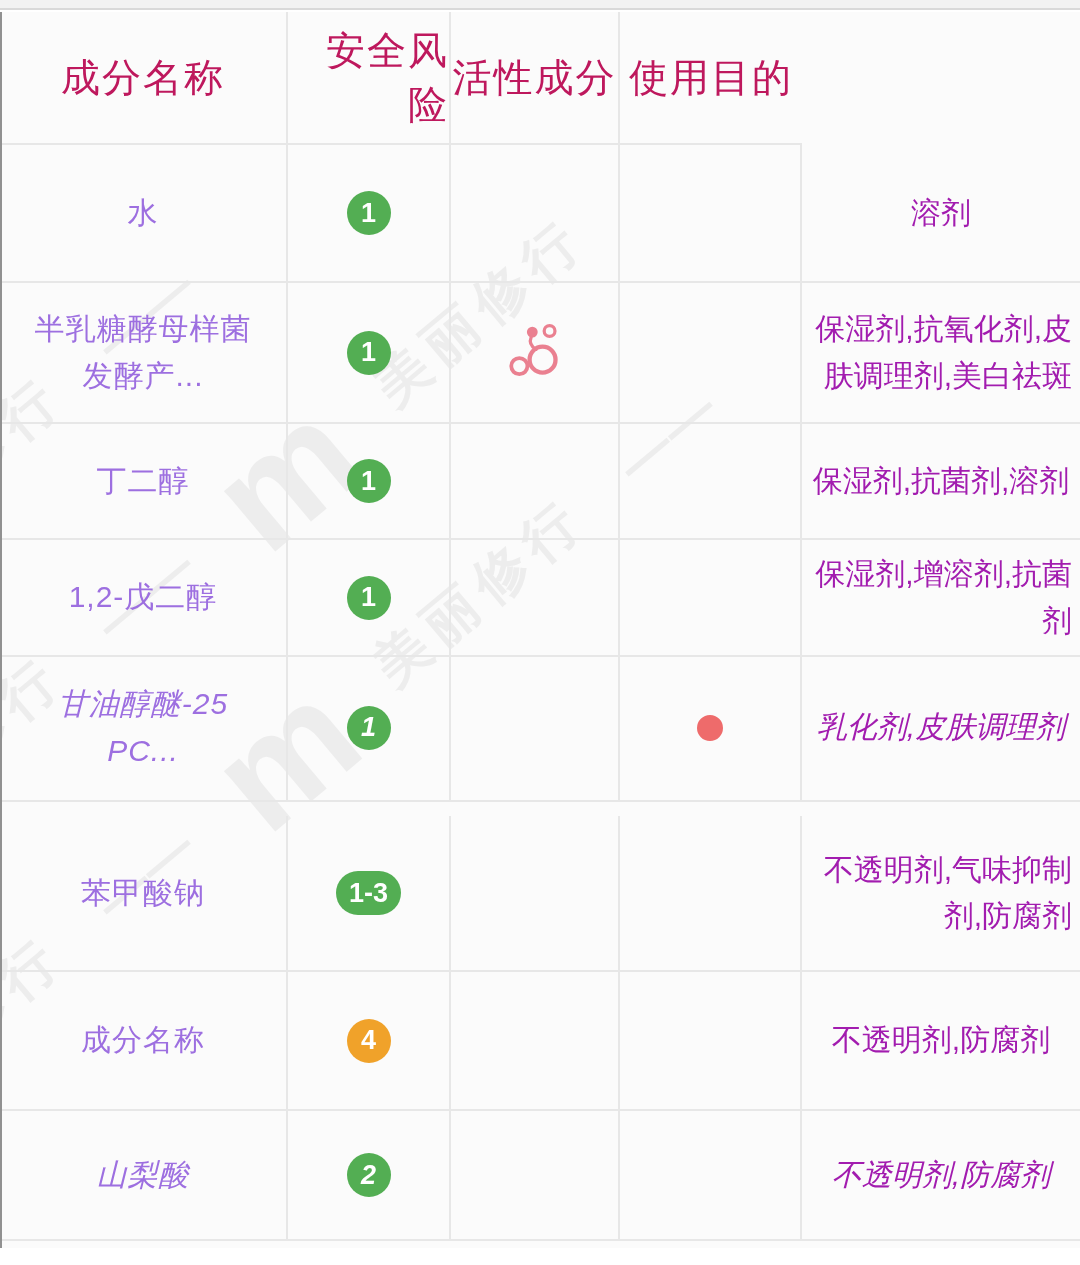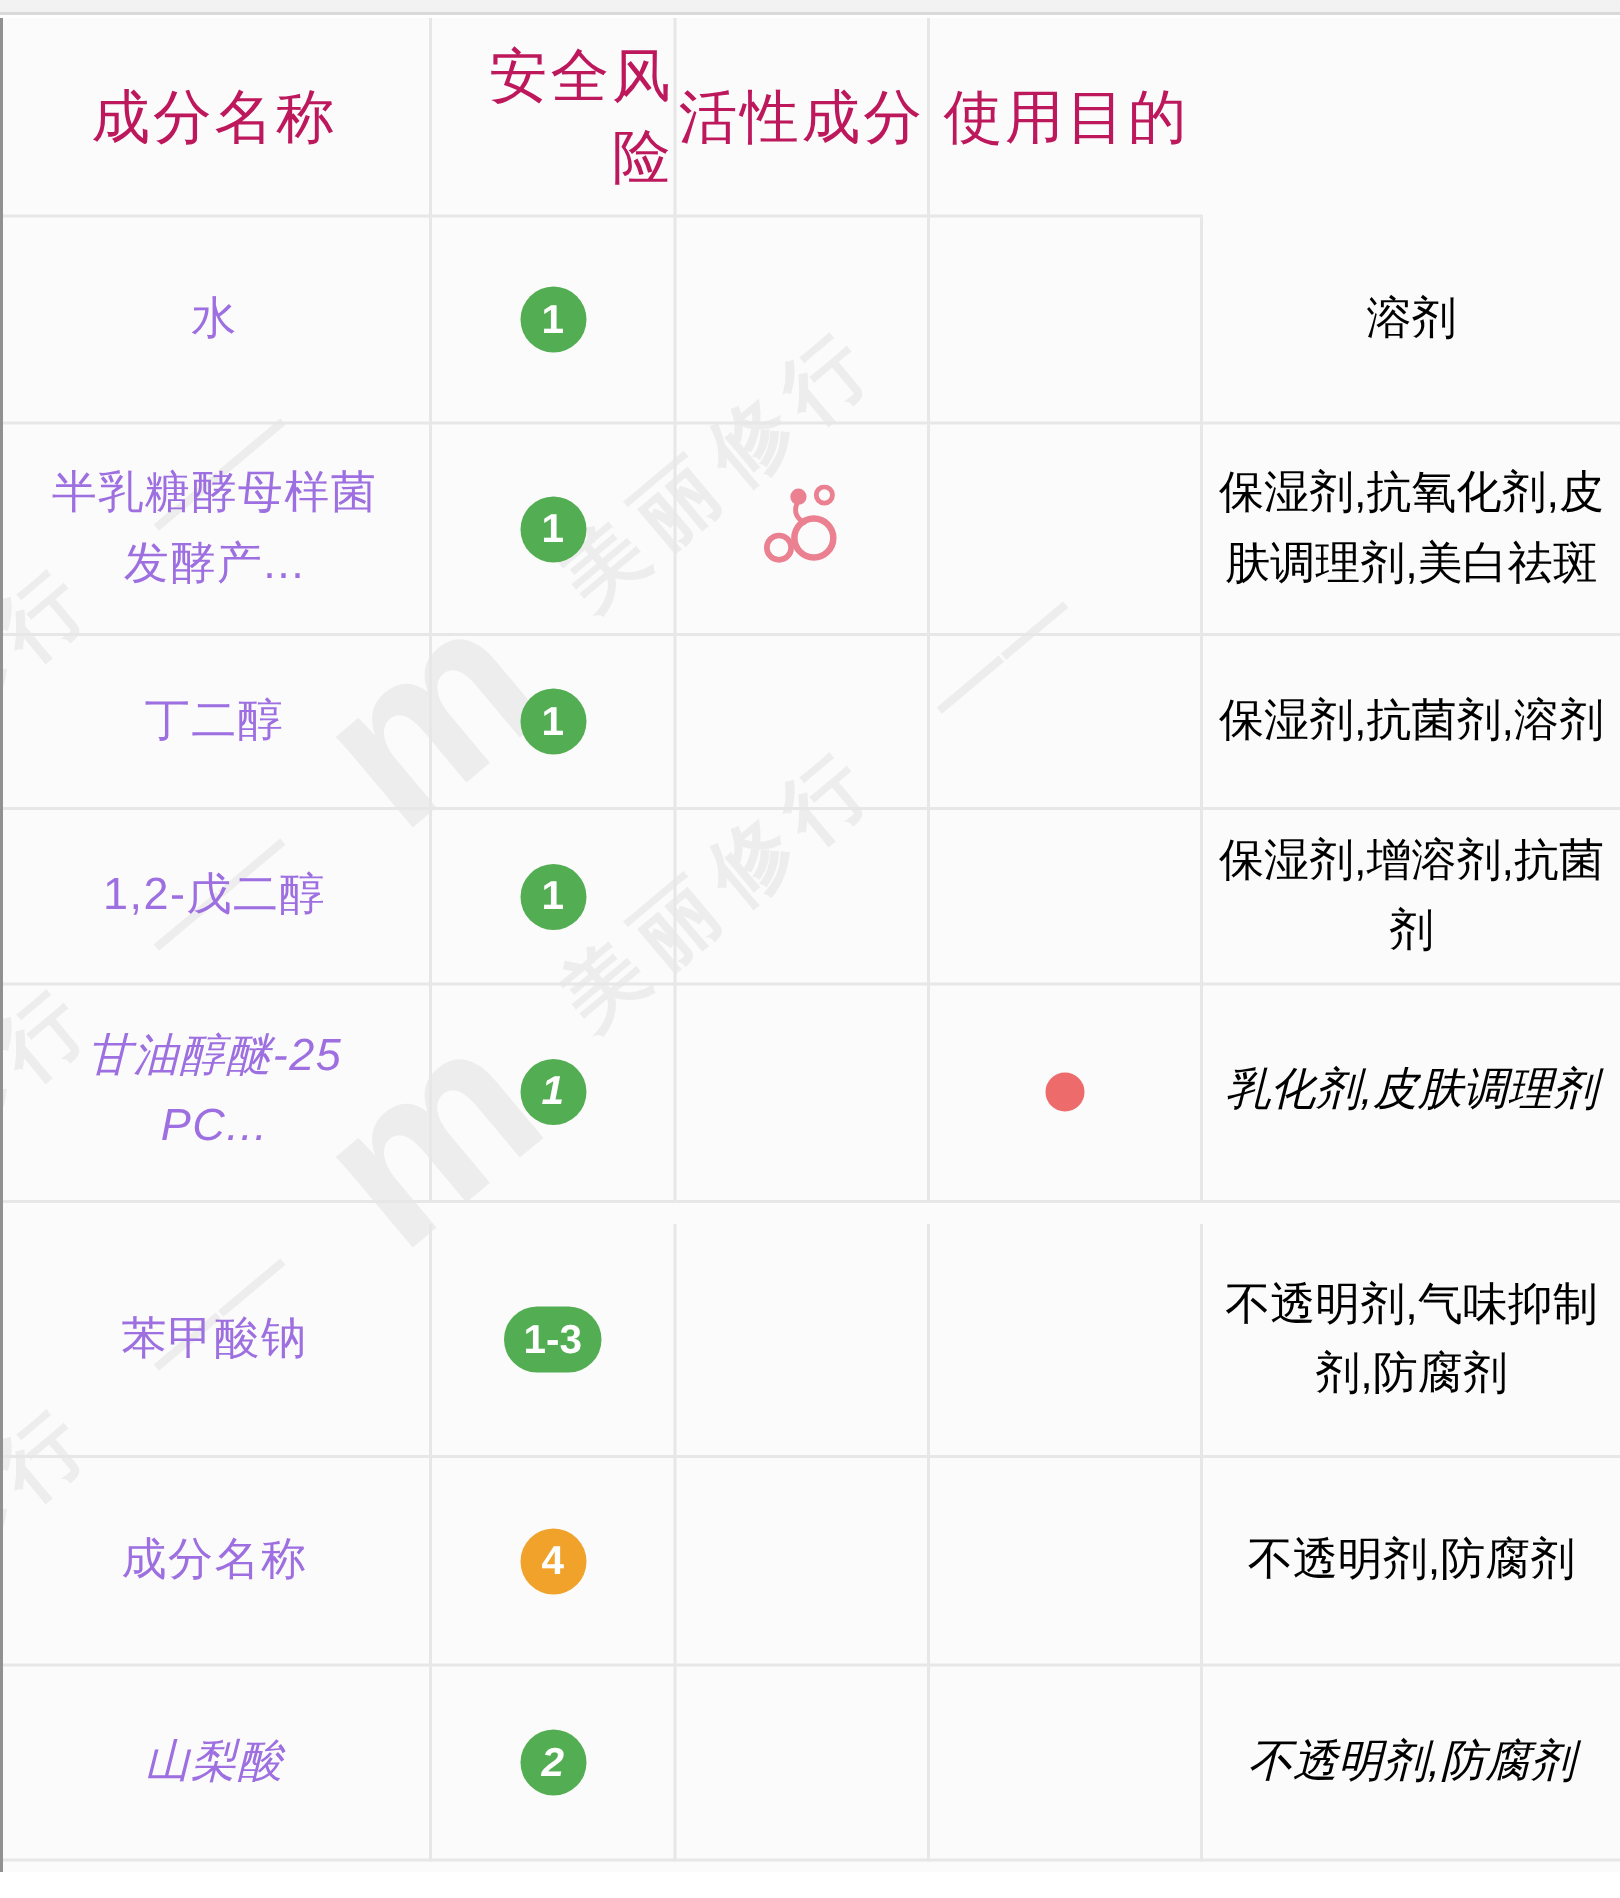--- a/index.html
+++ b/index.html
@@ -19,21 +19,21 @@
 
   .left-border{position:absolute;left:0;top:12px;width:2px;height:1236px;background:#919191;z-index:4;}
 
   .tbl{position:absolute;left:0;top:12px;width:1080px;z-index:2;}
   .trow{display:grid;grid-template-columns:288px 163px 169px 182px 278px;}
   .cell{border-right:2px solid #e7e7e7;border-bottom:2px solid #e7e7e7;display:flex;align-items:center;justify-content:center;text-align:center;background:transparent;}
   .cell:last-child{border-right:none;}
 
   .hcell{color:#be185d;font-size:39px;letter-spacing:2px;text-align:right;}
   .name{color:#9d6fe0;font-size:30px;letter-spacing:1px;line-height:1.55;padding:0 20px;cursor:pointer;}
-  .purpose{color:#000000;font-size:30px;line-height:1.55;padding:11px 8px;}
+  .purpose{color:#a21caf;font-size:30px;line-height:1.55;padding:11px 8px;text-align:right;}
 
   .badge{color:#ffffff;font-weight:bold;font-size:27px;display:flex;align-items:center;justify-content:center;}
   .badge.circle{width:44px;height:44px;border-radius:50%;}
   .badge.pill{height:44px;padding:0 13px;border-radius:22px;text-align:right;}
 
   .donut{width:14px;height:14px;border:13px solid #ee6b6b;border-radius:50%;background:#fbfbfb;}
   .molecule{width:52px;height:54px;}
 </style>
 </head>
 <body>

